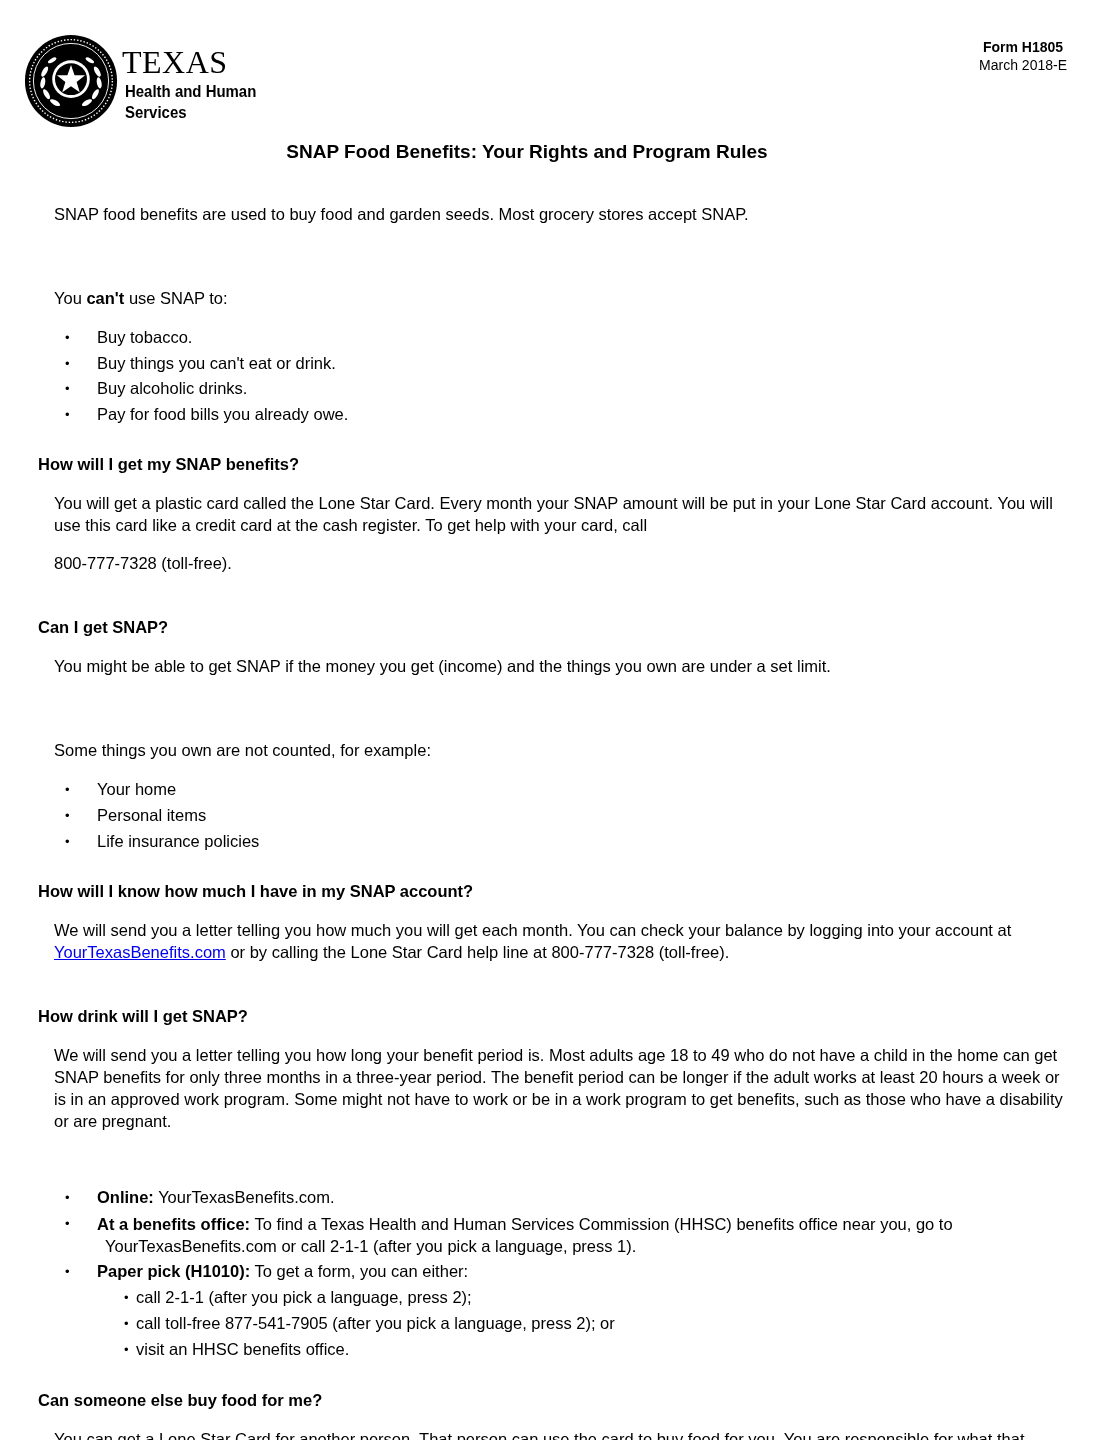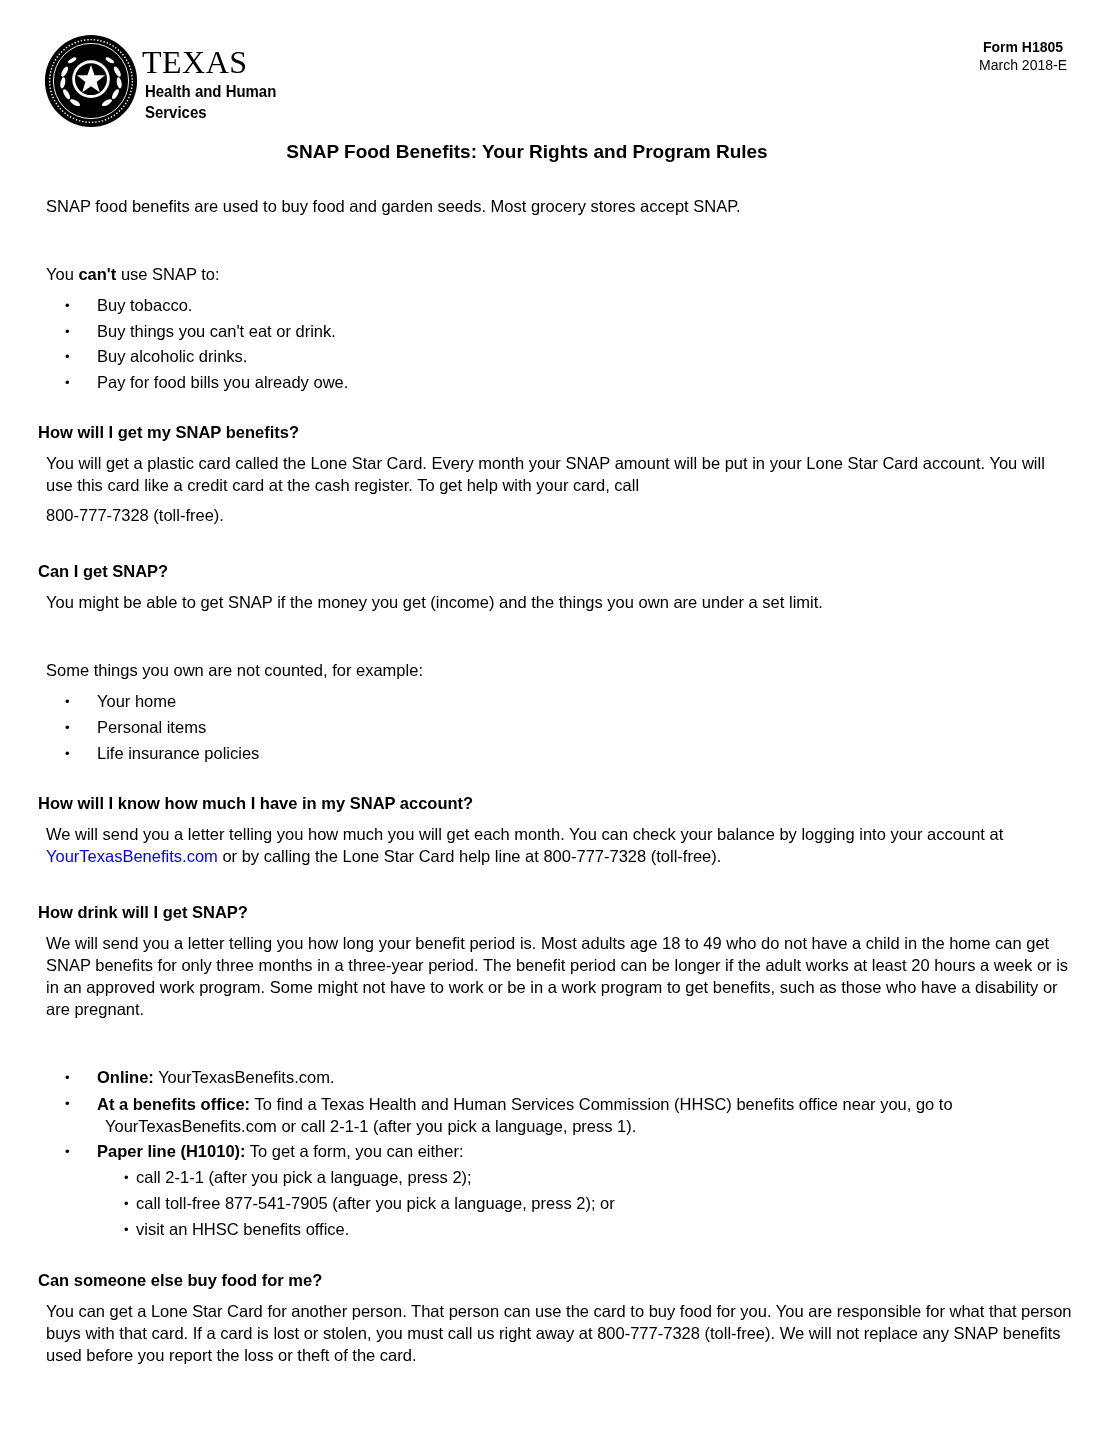--- a/index.html
+++ b/index.html
@@ -1,20 +1,20 @@
 <!DOCTYPE html>
 <html><head>
   <meta charset="utf-8">
   <style>
     html, body { margin: 0; padding: 0; background: #ffffff; }
     body {
       width: 1113px; height: 1440px; position: relative; overflow: hidden;
       font-family: "Liberation Sans", sans-serif; color: #000;
     }
-    .logo { position: absolute; left: 44px; top: 34px; width: 250px; height: 95px; }
+    .logo { position: absolute; left: 24px; top: 34px; width: 250px; height: 95px; }
     .seal { position: absolute; left: 0; top: 0; width: 94px; height: 94px; }
     .logo-texas {
       position: absolute; left: 98px; top: 12px;
       font-family: "Liberation Serif", serif; font-size: 32px; letter-spacing: 0.5px; line-height: 32px;
     }
     .logo-sub {
       position: absolute; left: 101px; top: 47px;
       font-family: "Liberation Sans", sans-serif; font-weight: bold; font-size: 17px; line-height: 21px;
       transform: scaleX(0.88); transform-origin: left top; white-space: nowrap;
     }
@@ -22,30 +22,30 @@
       position: absolute; right: 46px; top: 38px; text-align: center;
       font-size: 14px; line-height: 18px;
     }
     .form-id .num { font-weight: bold; }
     .title {
       position: absolute; left: 0; top: 141px; width: 1054px; text-align: center;
       font-weight: bold; font-size: 19px;
     }
     .content { position: absolute; left: 38px; top: 187px; width: 1045px; font-size: 16.5px; line-height: 22px; }
     .h { font-weight: bold; font-size: 16.5px; margin: 0; line-height: 24px; }
-    p { margin: 8px; }
+    p { margin: 16px; }
     .gap { height: 30px; }
     .gap2 { height: 25px; }
     ul.b { list-style: none; margin: 4px 0 0 0; padding: 0; }
     ul.b li { position: relative; padding-left: 59px; line-height: 25.6px; }
     ul.b li::before { content: "\2022"; position: absolute; left: 27px; font-size: 13px; }
     ul.sub { list-style: none; margin: 1px; padding: 0; }
     ul.sub li { position: relative; padding-left: 97px; line-height: 25.6px; }
     ul.sub li::before { content: "\2022"; position: absolute; left: 85px; font-size: 13px; }
-    a.link { color: #0000ee; }
+    a.link { color: #0000ee; text-decoration: underline; }
     .cont { padding-left: 8px; }
     b { font-weight: bold; }
   </style>
 </head>
 <body>
 
 <div class="logo">
   <svg class="seal" viewBox="0 0 100 100">
     <circle cx="50" cy="50" r="49" fill="#000"></circle>
     <circle cx="50" cy="50" r="44" fill="none" stroke="#fff" stroke-width="1.5" stroke-dasharray="1.5 2"></circle>
@@ -125,21 +125,21 @@
   <section>
     <h2 class="h">How drink will I get SNAP?</h2>
     <p>We will send you a letter telling you how long your benefit period is. Most adults age 18 to 49 who do not have a child in the home can get SNAP benefits for only three months in a three-year period. The benefit period can be longer if the adult works at least 20 hours a week or is in an approved work program. Some might not have to work or be in a work program to get benefits, such as those who have a disability or are pregnant.</p>
   </section>
   <div class="gap2"></div>
 
   <section>
     <ul class="b" style="margin-top:12px">
       <li><b>Online:</b><span> YourTexasBenefits.com.</span></li>
       <li style="line-height:22px;padding-top:2px;padding-bottom:2px"><b>At a benefits office:</b><span> To find a Texas Health and Human Services Commission (HHSC) benefits office near you, go to</span><br><span class="cont">YourTexasBenefits.com or call 2-1-1 (after you pick a language, press 1).</span></li>
-      <li><b>Paper line (H1010):</b><span> To get a form, you can either:</span></li>
+      <li><b>Paper pick (H1010):</b><span> To get a form, you can either:</span></li>
     </ul>
     <ul class="sub">
       <li>call 2-1-1 (after you pick a language, press 2);</li>
       <li>call toll-free 877-541-7905 (after you pick a language, press 2); or</li>
       <li>visit an HHSC benefits office.</li>
     </ul>
   </section>
   <div class="gap2"></div>
 
   <section>

